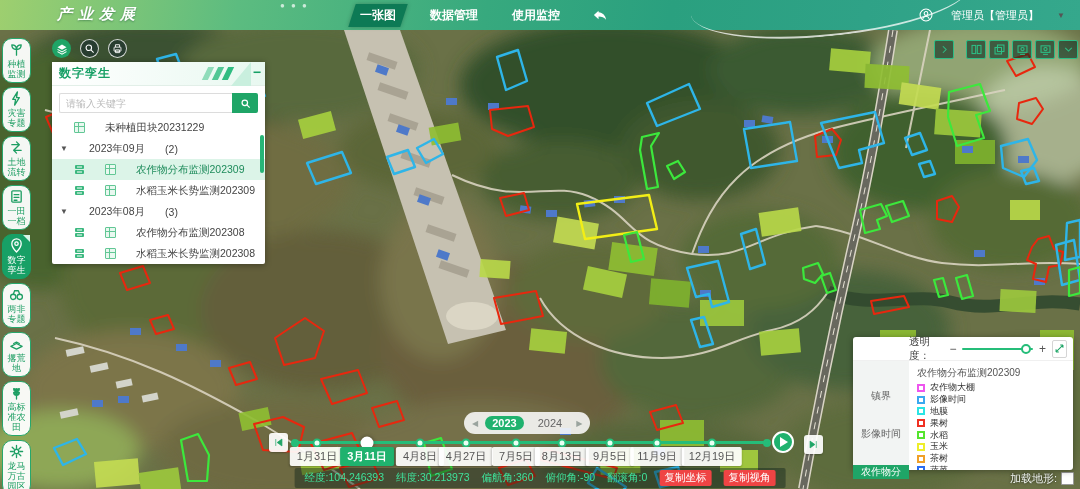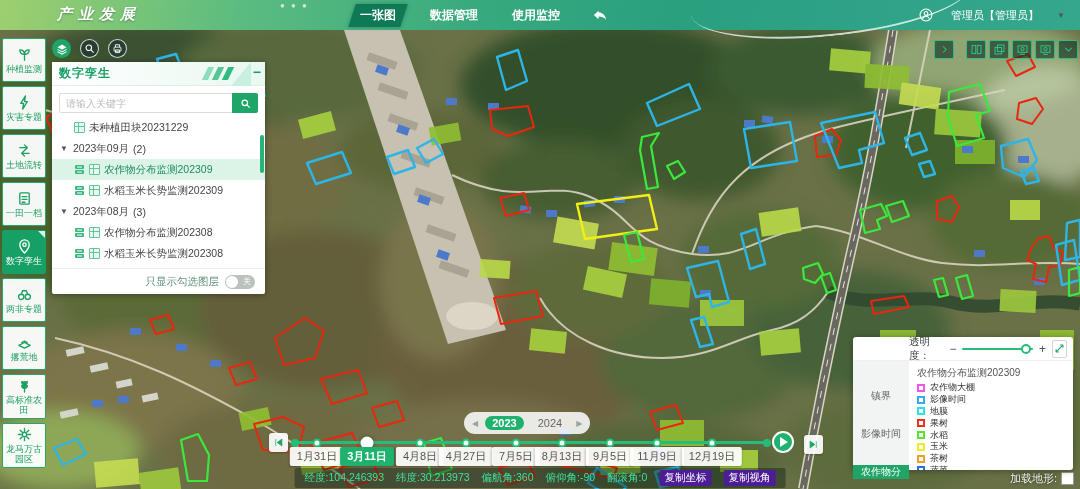--- a/index.html
+++ b/index.html
@@ -21,21 +21,21 @@
   .nav-back { margin-left:6px; display:flex; align-items:center; }
   .user { position:absolute; right:14px; top:0; height:30px; display:flex; align-items:center; gap:18px;
     color:#fff; font-size:11px; cursor:pointer; }
   .user .caret { font-size:8px; }
 
   
   .map { position:absolute; top:30px; left:0; width:1080px; height:459px; }
 
   
   .sidebar { position:absolute; left:2px; top:38px; width:42px; display:flex; flex-direction:column; gap:4px; z-index:40; }
-  .side-btn { width:44px; min-height:44px; background:rgba(255,255,255,.95); border:1px solid #27a76c; border-radius:2px;
+  .side-btn { width:29px; min-height:44px; background:rgba(255,255,255,.95); border:1px solid #27a76c; border-radius:10px;
     display:flex; flex-direction:column; align-items:center; justify-content:center; gap:2px; padding:3px 1px;
     color:#1d9e63; font-size:9px; line-height:10px; text-align:center; cursor:pointer; }
   .side-btn svg { width:15px; height:15px; stroke:#1d9e63; fill:none; stroke-width:1.4; stroke-linecap:round; stroke-linejoin:round; }
   .side-btn.active { background:#17a066; color:#fff; border-color:#17a066; position:relative; }
   .side-btn.active svg { stroke:#fff; }
   .side-btn.active:after { content:""; position:absolute; right:0; top:0; border-style:solid; border-width:0 7px 7px 0; border-color:transparent #d8f5e7 transparent transparent; }
 
   
   .tools { position:absolute; left:52px; top:39px; display:flex; gap:9px; z-index:40; }
   .tool-circle { width:19px; height:19px; border-radius:50%; display:flex; align-items:center; justify-content:center; cursor:pointer; }
@@ -54,21 +54,21 @@
     border-width:0 0 24px 20px; border-color:transparent transparent #c9efde transparent; }
   .panel-min { position:absolute; right:4px; top:2px; color:#17a066; font-size:14px; font-weight:bold; cursor:pointer; }
   .search-row { display:flex; margin:7px 7px 0 7px; }
   .search-row input { flex:1; height:20px; border:1px solid #dcdcdc; border-right:none; border-radius:2px 0 0 2px;
     padding:0 6px; font-size:10px; color:#333; outline:none; font-family:inherit; }
   .search-row input::placeholder { color:#bbb; }
   .search-btn { width:26px; height:20px; background:#1fa567; border-radius:0 2px 2px 0; display:flex; align-items:center; justify-content:center; cursor:pointer; }
   .clear-btn { margin:6px 7px 0 7px; height:20px; border:1px solid #1fa567; border-radius:2px; color:#1fa567;
     display:flex; align-items:center; justify-content:center; font-size:10.5px; cursor:pointer; background:#fff; }
   .tree { margin-top:4px; position:relative; }
-  .trow { height:21px; display:flex; align-items:center; gap:4px; padding:0 8px; color:#444; cursor:pointer; white-space:nowrap; }
+  .trow { height:21px; display:flex; align-items:center; gap:20px; padding:0 8px; color:#444; cursor:pointer; white-space:nowrap; }
   .trow.leaf { padding-left:22px; }
   .trow.selected { background:#dcf4e8; color:#1f8c5c; }
   .caret { font-size:8px; color:#555; width:9px; }
   .ic-printer { width:11px; height:11px; flex:none; }
   .ic-table { width:11px; height:11px; flex:none; border:1px solid #62c795; background:#e9f8f0; position:relative; border-radius:1px; }
   .ic-table:before { content:""; position:absolute; left:0; right:0; top:3px; border-top:1px solid #62c795; }
   .ic-table:after { content:""; position:absolute; top:0; bottom:0; left:3px; border-left:1px solid #62c795; }
   .tree-scroll { position:absolute; right:1px; top:18px; width:4px; height:38px; background:#27b577; border-radius:2px; }
   .toggle-row { border-top:1px solid #eee; margin-top:4px; height:26px; display:flex; align-items:center; justify-content:flex-end; gap:6px; padding:0 10px; color:#5e8f78; }
   .switch { width:30px; height:14px; background:#b9c2bd; border-radius:7px; position:relative; cursor:pointer; }
@@ -100,21 +100,21 @@
     display:flex; align-items:center; justify-content:center; cursor:pointer; z-index:30; box-shadow:0 1px 2px rgba(0,0,0,.25); }
   .skipbtn svg { width:11px; height:11px; stroke:#1fa567; fill:#1fa567; stroke-width:1; }
   .playbtn { position:absolute; left:772px; top:431px; width:22px; height:22px; border-radius:50%; background:#1fb26e;
     border:2px solid #fff; display:flex; align-items:center; justify-content:center; cursor:pointer; z-index:30; }
   .playbtn i { display:block; width:0; height:0; border-style:solid; border-width:5px 0 5px 8px; border-color:transparent transparent transparent #fff; margin-left:2px; }
 
   
   .status { position:absolute; bottom:1px; left:50%; transform:translateX(-50%); display:flex; align-items:center; gap:12px;
     background:rgba(15,35,26,.45); padding:2px 10px; border-radius:2px; z-index:30; white-space:nowrap; }
   .status span { color:#3fe09a; font-size:10.5px; }
-  .status .copybtn { background:#4c1d95; color:#fff; font-size:10.5px; padding:1px 5px; border-radius:2px; cursor:pointer; }
+  .status .copybtn { background:#ef4444; color:#fff; font-size:10.5px; padding:1px 5px; border-radius:2px; cursor:pointer; }
 
   
   .legend { position:absolute; left:853px; top:337px; width:220px; height:133px; background:#fff; border-radius:3px;
     box-shadow:0 1px 6px rgba(0,0,0,.35); z-index:35; display:flex; flex-direction:column; }
   .leg-top { height:24px; display:flex; align-items:center; gap:6px; padding:0 6px 0 56px; border-bottom:1px solid #f0f0f0; }
   .leg-top .lbl { font-size:10.5px; color:#444; }
   .leg-top .pm { color:#555; font-size:12px; cursor:pointer; }
   .slider { position:relative; width:86px; height:12px; cursor:pointer; }
   .slider .line { position:absolute; top:5px; left:0; right:0; height:2px; background:#25bd79; border-radius:1px; }
   .slider .hnd { position:absolute; top:1px; left:83%; width:10px; height:10px; border-radius:50%; background:#fff; border:2px solid #25bd79; }
@@ -520,27 +520,20 @@
         <svg class="ic-printer" viewBox="0 0 11 11">
             <rect x="1" y="1" width="9" height="4" rx="1" fill="#3bb87f"></rect>
             <rect x="1" y="6" width="9" height="4" rx="1" fill="#3bb87f"></rect>
             <path d="M3 3h5M3 8h5" stroke="#fff" stroke-width="1"></path>
           </svg>
         <span class="ic-table"></span>
         <span>水稻玉米长势监测202308</span>
       </div>
       <div class="tree-scroll"></div>
     </div>
-    <div class="toggle-row">
-      <span>只显示勾选图层</span>
-      <div class="switch">
-        <span class="knob"></span>
-        <span class="st">关</span>
-      </div>
-    </div>
   </div>
 
   <div class="mapctl">
     <div class="mc-btn">
       <svg viewBox="0 0 16 16">
           <path d="M6 4l4 4-4 4"></path>
         </svg>
     </div>
     <div class="mc-sep"></div>
     <div class="mc-btn">

